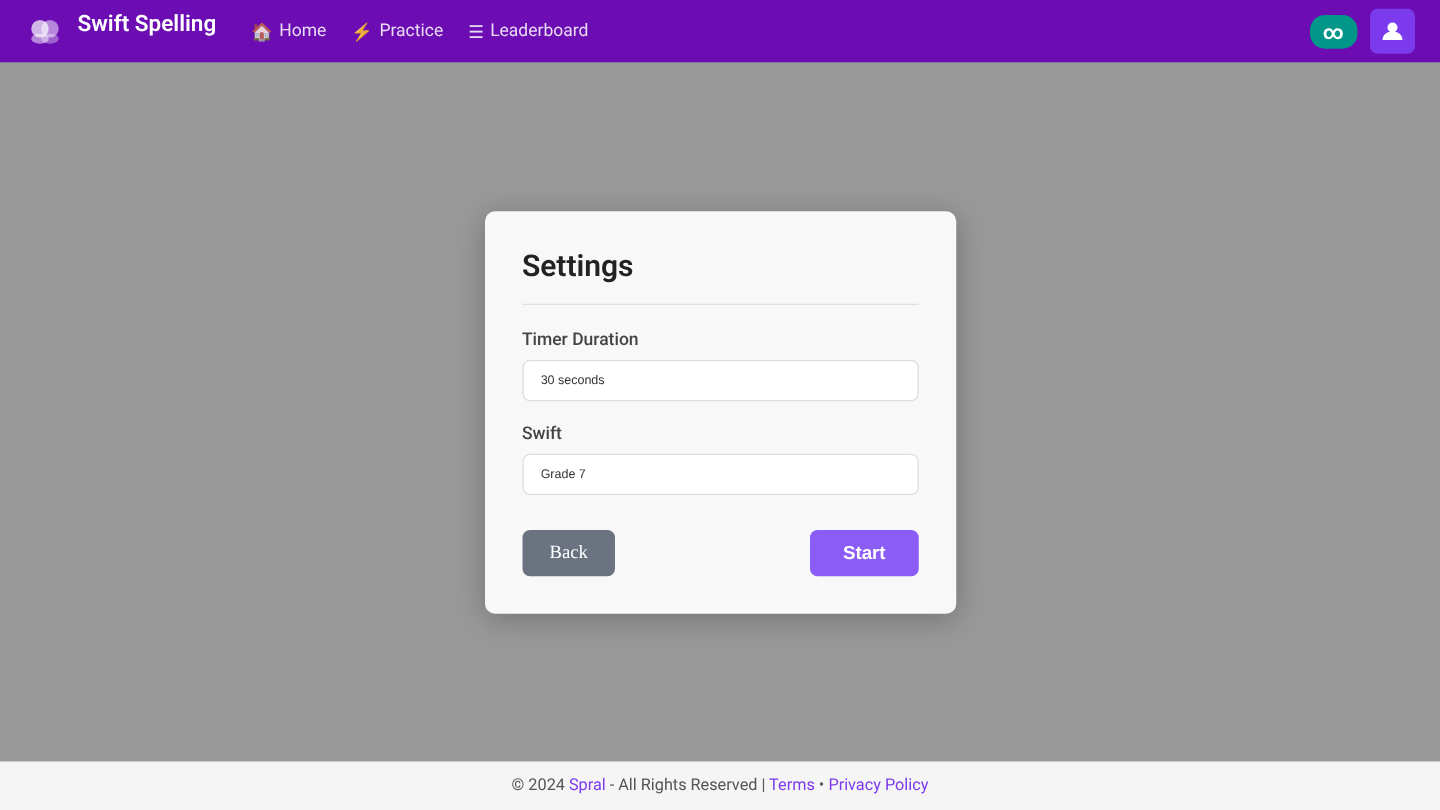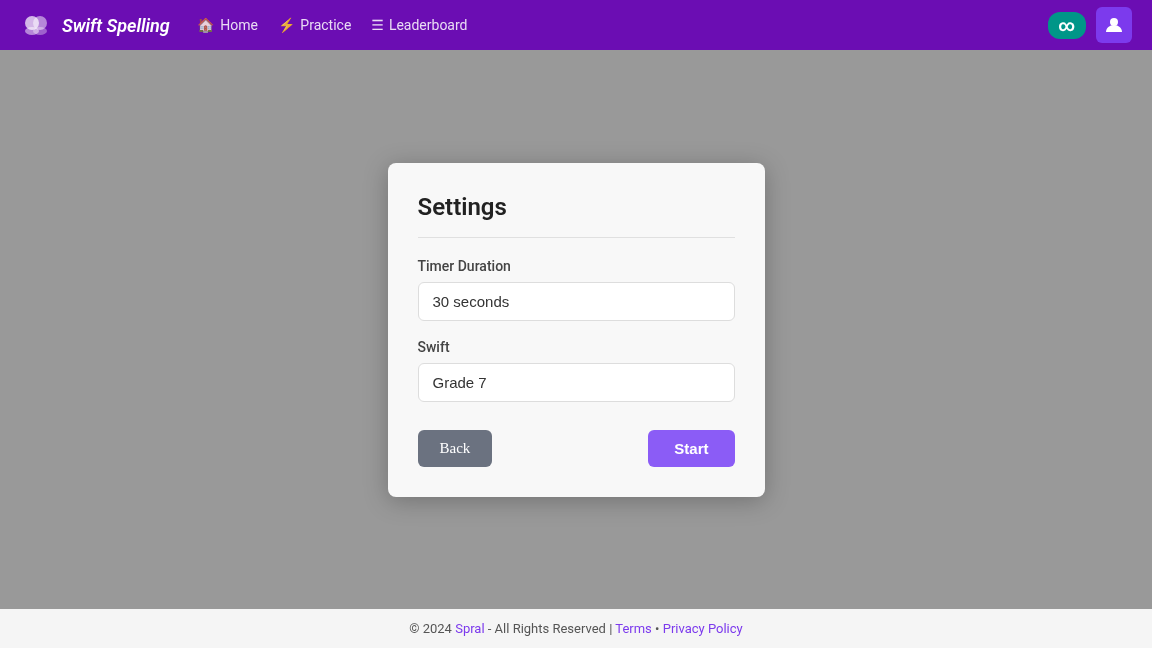--- a/index.html
+++ b/index.html
@@ -26,23 +26,21 @@
     }
 
     .nav-left {
       display: flex;
       align-items: center;
       gap: 28px;
     }
 
     .nav-brand {
       display: flex;
-      align-items: center;
       gap: 10px;
-      font-style: italic;
     }
 
     .nav-logo {
       width: 32px;
       height: 32px;
       display: flex;
       align-items: center;
       justify-content: center;
     }
 
@@ -140,21 +138,21 @@
       margin-bottom: 8px;
       display: block;
       font-weight: 500;
     }
 
     .field-select {
       width: 100%;
       padding: 10px 14px;
       border: 1px solid #ddd;
       border-radius: 6px;
-      font-size: 15px;
+      font-size: 10px;
       color: #333;
       background: white;
       appearance: none;
       cursor: pointer;
       outline: none;
     }
 
     .modal-footer {
       display: flex;
       justify-content: space-between;

